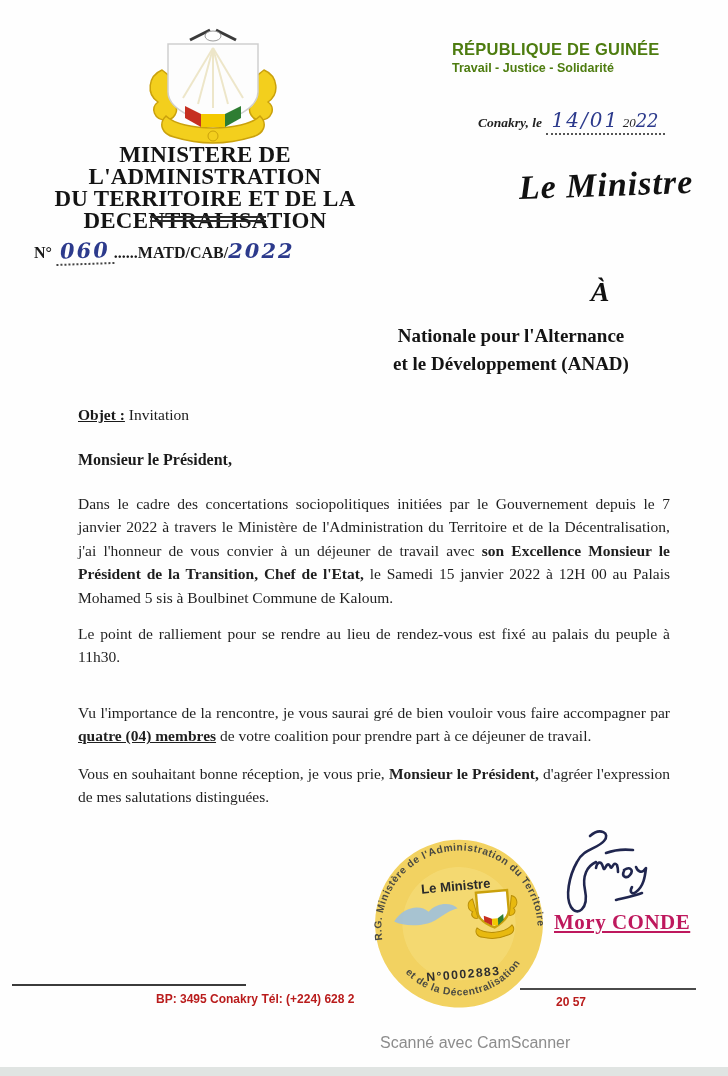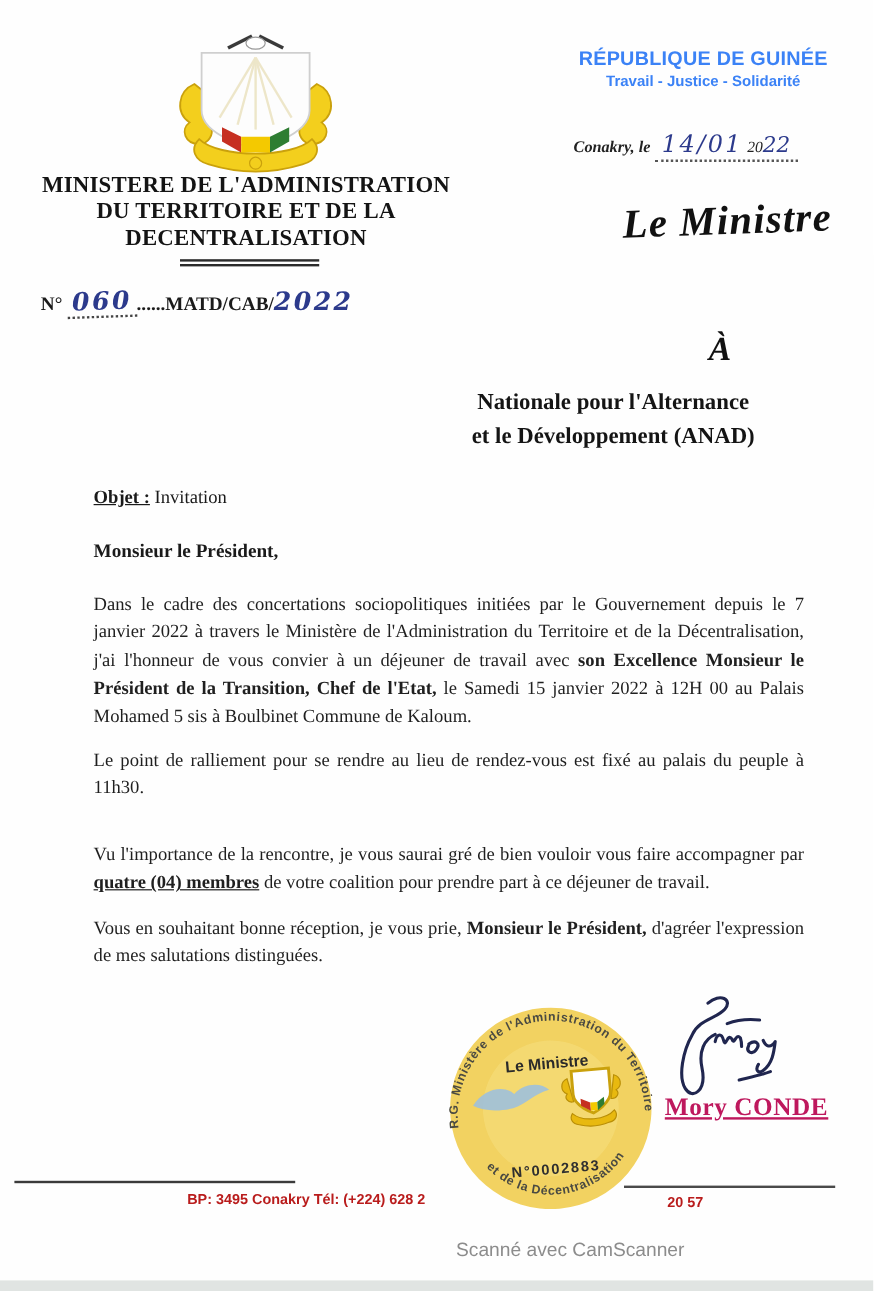--- a/index.html
+++ b/index.html
@@ -6,31 +6,31 @@
   html,body { background:#fff; }
   .page {
     position:relative; width:728px; height:1076px; margin:0 auto;
     background:#fefefe; overflow:hidden;
     font-family:"Liberation Serif", serif; color:#222;
   }
   
   .crest { position:absolute; left:138px; top:20px; }
   .ministry {
     position:absolute; left:16px; top:144px; width:378px;
-    text-align:center; font-weight:bold; font-size:19px; line-height:22px;
+    text-align:center; font-weight:bold; font-size:23px; line-height:22px;
     color:#141414; letter-spacing:.2px;
   }
   .double-rule { position:absolute; left:150px; top:216px; width:116px; }
   .double-rule div { height:2px; background:#2b2b2b; margin-bottom:2px; }
   .ref-line { position:absolute; left:34px; top:238px; font-size:16px; font-weight:bold; color:#1a1a1a; white-space:nowrap; }
   .hand { font-family:"DejaVu Serif", serif; font-style:italic; color:#2c3a8c; }
   .ref-line .hand { font-size:21px; letter-spacing:2px; }
   .ref-hand-slot { display:inline-block; border-bottom:2px dotted #444; padding:0 4px; transform:rotate(-2deg); }
   
-  .republic { position:absolute; left:452px; top:40px; width:268px; text-align:center; color:#3b82f6; }
+  .republic { position:absolute; left:452px; top:40px; width:268px; color:#4d7c0f; }
   .republic .title { font-weight:bold; font-size:16.5px; font-family:"Liberation Sans", sans-serif; letter-spacing:.2px; }
   .republic .motto { font-weight:bold; font-size:12.5px; font-family:"Liberation Sans", sans-serif; margin-top:2px; }
   .date-line { position:absolute; left:478px; top:108px; font-size:14px; white-space:nowrap; color:#222; }
   .date-line .prefix { font-style:italic; font-weight:bold; font-size:13.5px; }
   .date-slot { display:inline-block; border-bottom:2px dotted #555; padding:0 6px 1px 6px; }
   .date-slot .hand-big { font-size:20px; letter-spacing:2px; }
   .date-slot .print-year { font-size:13px; font-style:italic; }
   .minister-script { position:absolute; left:492px; top:166px; width:228px; text-align:center;
     font-style:italic; font-weight:bold; font-size:34px; color:#111; transform:rotate(-2deg); letter-spacing:1px; }
   

